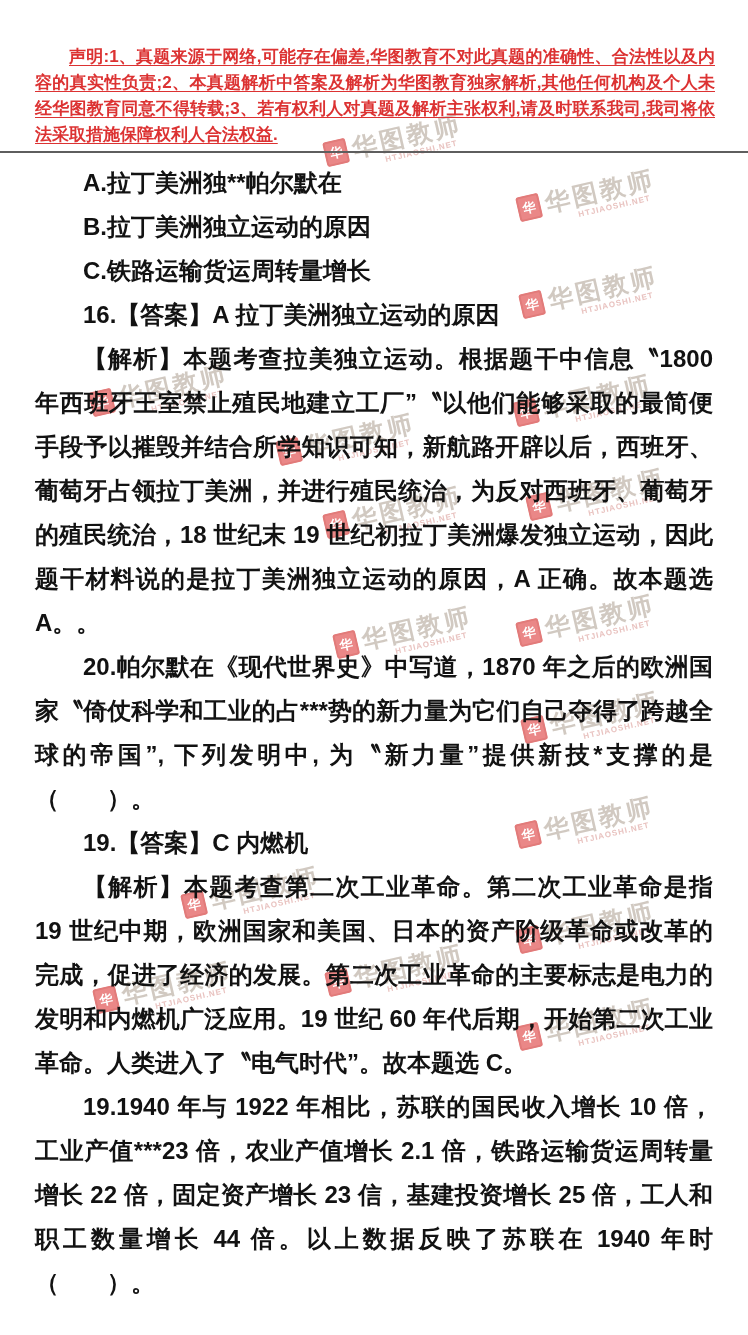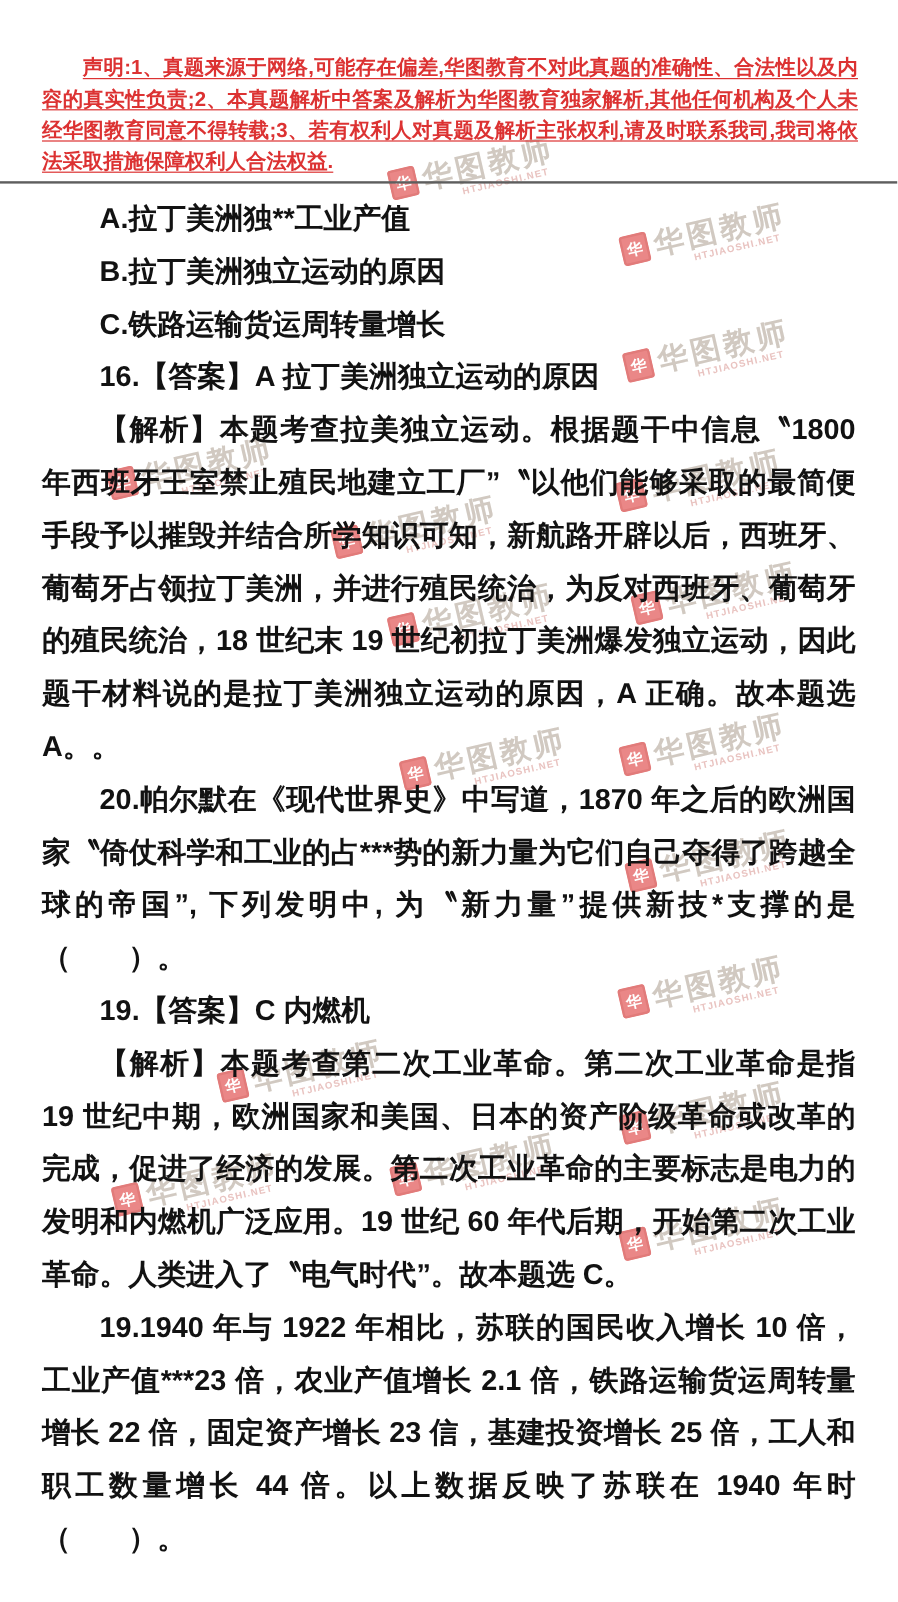--- a/index.html
+++ b/index.html
@@ -197,21 +197,21 @@
         <div class="wm-sub">HTJIAOSHI.NET</div>
       </div>
     </div>
 
   <div class="doc">
     <p class="disclaimer">声明:1、真题来源于网络,可能存在偏差,华图教育不对此真题的准确性、合法性以及内容的真实性负责;2、本真题解析中答案及解析为华图教育独家解析,其他任何机构及个人未经华图教育同意不得转载;3、若有权利人对真题及解析主张权利,请及时联系我司,我司将依法采取措施保障权利人合法权益.</p>
 
     <hr class="separator">
 
     <div class="body-text">
-      <p>A.拉丁美洲独**工业产值</p>
+      <p>A.拉丁美洲独**帕尔默在</p>
       <p>B.拉丁美洲独立运动的原因</p>
       <p>C.铁路运输货运周转量增长</p>
       <p>16.【答案】A  拉丁美洲独立运动的原因</p>
       <p>【解析】本题考查拉美独立运动。根据题干中信息〝1800 年西班牙王室禁止殖民地建立工厂”〝以他们能够采取的最简便手段予以摧毁并结合所学知识可知，新航路开辟以后，西班牙、葡萄牙占领拉丁美洲，并进行殖民统治，为反对西班牙、葡萄牙的殖民统治，18 世纪末 19 世纪初拉丁美洲爆发独立运动，因此题干材料说的是拉丁美洲独立运动的原因，A 正确。故本题选 A。。</p>
       <p>20.帕尔默在《现代世界史》中写道，1870 年之后的欧洲国家〝倚仗科学和工业的占***势的新力量为它们自己夺得了跨越全球的帝国”, 下列发明中, 为〝新力量”提供新技*支撑的是（　　）。</p>
       <p>19.【答案】C  内燃机</p>
       <p>【解析】本题考查第二次工业革命。第二次工业革命是指 19 世纪中期，欧洲国家和美国、日本的资产阶级革命或改革的完成，促进了经济的发展。第二次工业革命的主要标志是电力的发明和内燃机广泛应用。19 世纪 60 年代后期，开始第二次工业革命。人类进入了〝电气时代”。故本题选 C。</p>
       <p>19.1940 年与 1922 年相比，苏联的国民收入增长 10 倍，工业产值***23 倍，农业产值增长 2.1 倍，铁路运输货运周转量增长 22 倍，固定资产增长 23 信，基建投资增长 25 倍，工人和职工数量增长 44 倍。以上数据反映了苏联在 1940 年时（　　）。</p>
     </div>
   </div>

